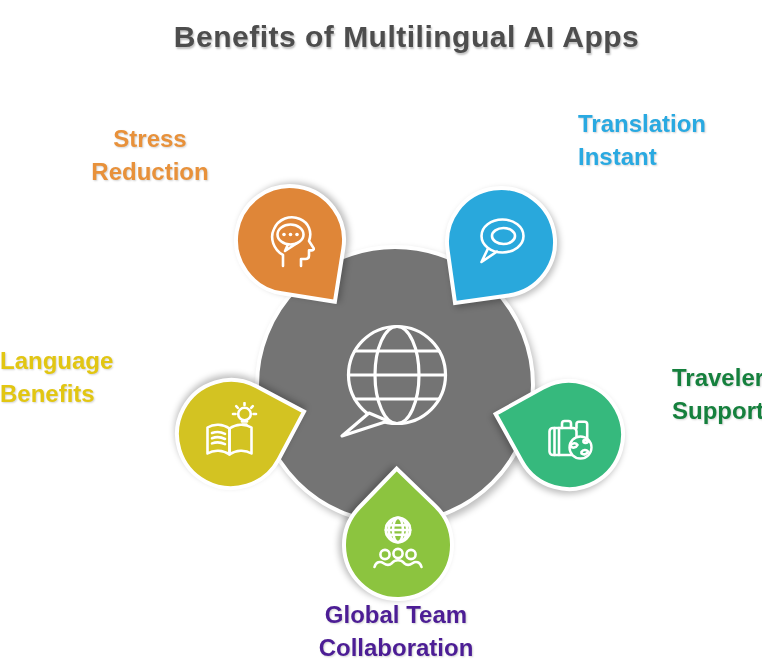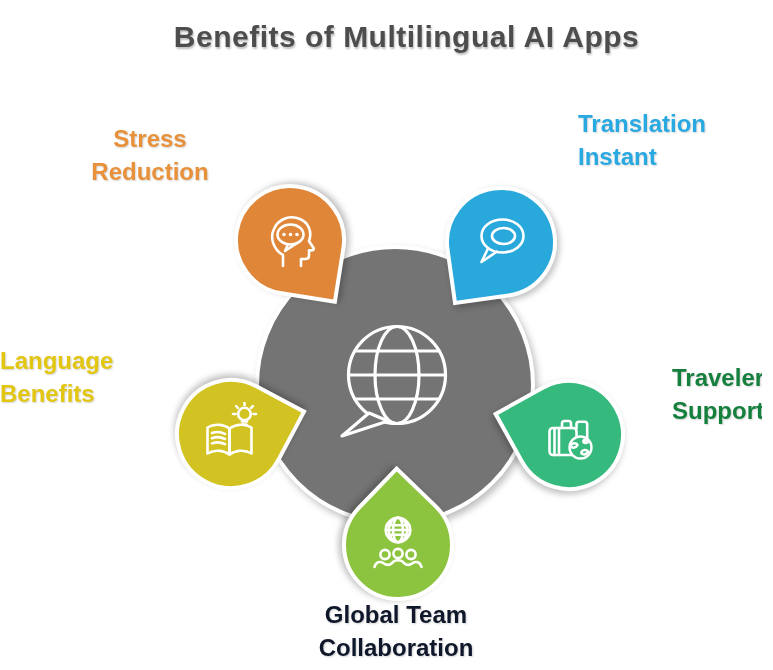--- a/index.html
+++ b/index.html
@@ -170,18 +170,18 @@
     <span>Instant</span>
   </div>
   <div class="label lb-language" style="color: rgb(226, 198, 18);">
     <span>Language</span>
     <span>Benefits</span>
   </div>
   <div class="label lb-traveler" style="color: #15803d; margin-left: 20px;">
     <span>Traveler</span>
     <span>Support</span>
   </div>
-  <div class="label lb-global" style="color: #0f172a;">
+  <div class="label lb-global" style="color: #4c1d95;">
     <span>Global Team</span>
     <span>Collaboration</span>
   </div>
 
 </div>
 
 </body></html>

